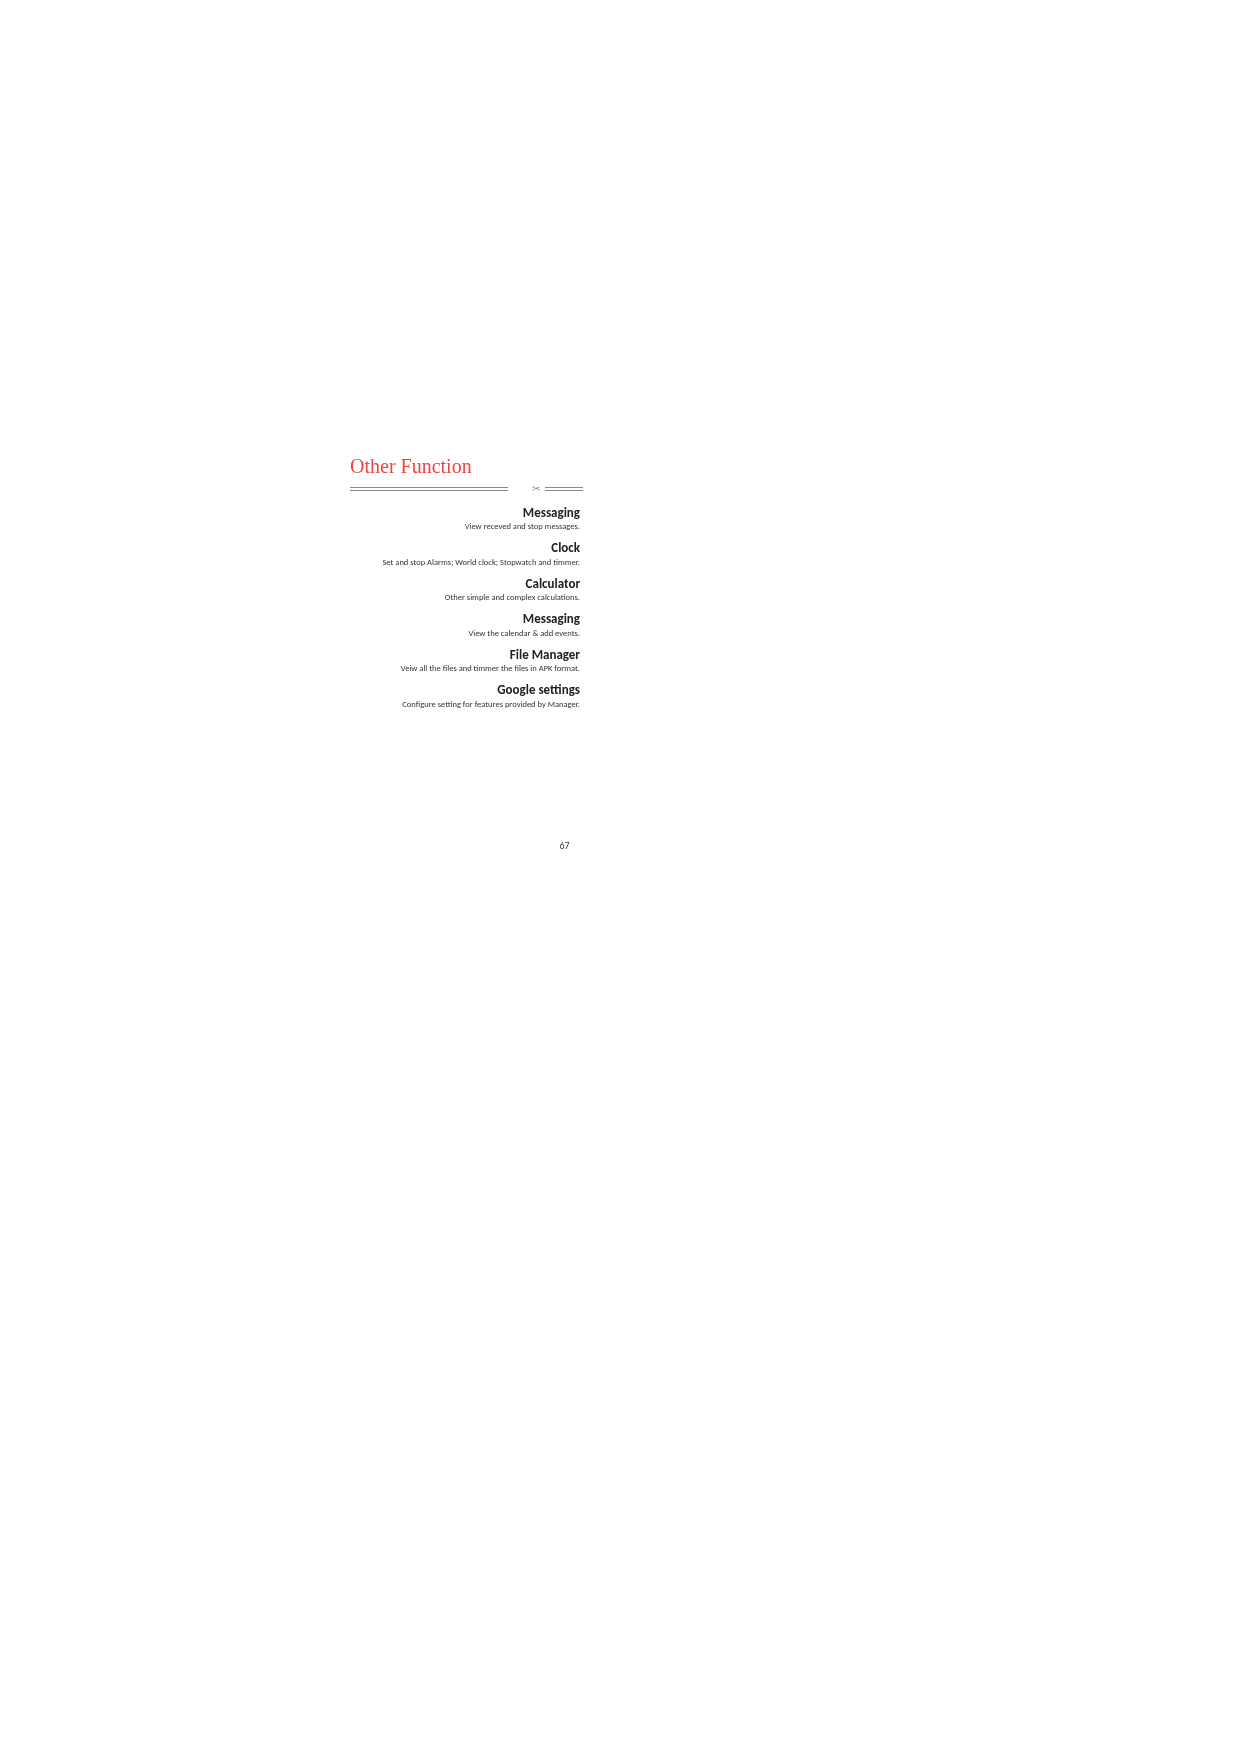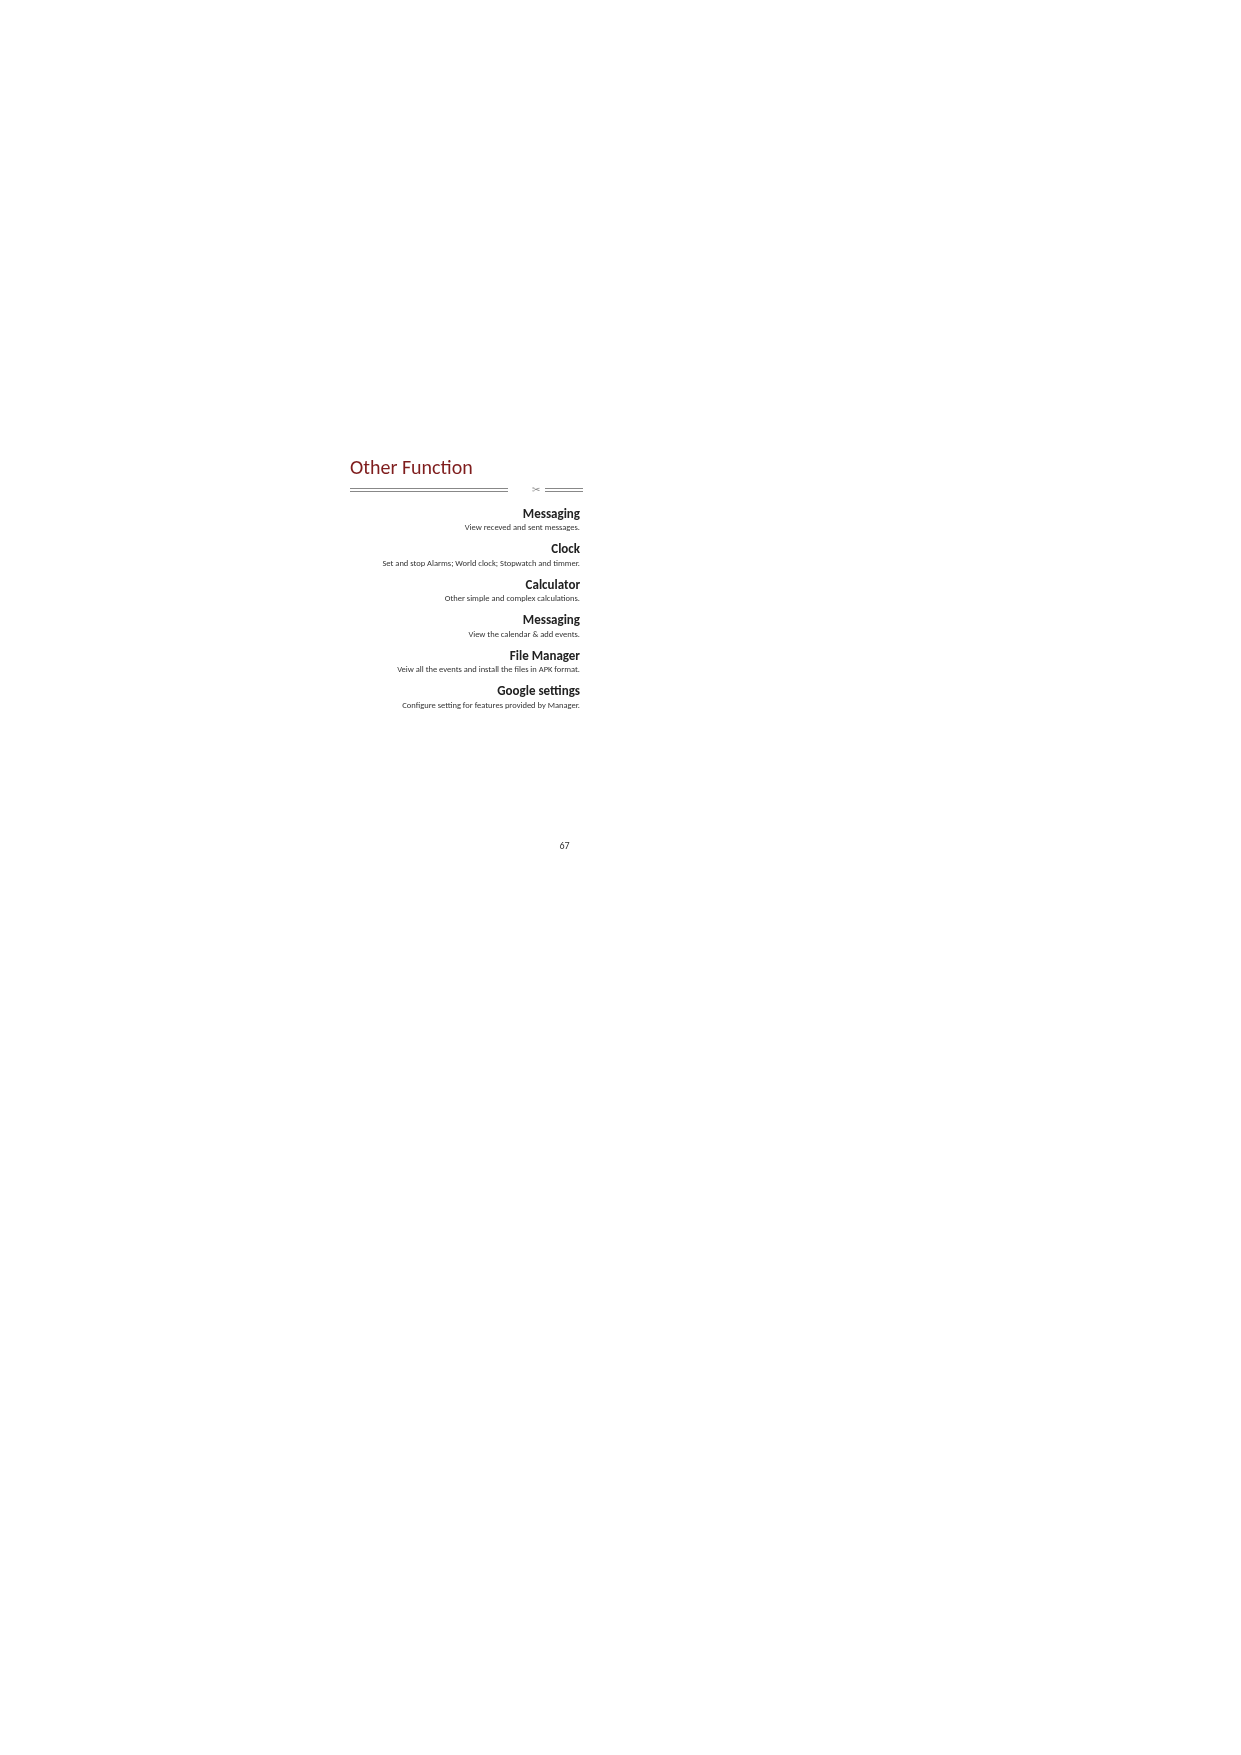--- a/index.html
+++ b/index.html
@@ -12,24 +12,25 @@
     height: 1755px;
     position: relative;
   }
   .page {
     position: absolute;
     left: 350px;
     top: 455px;
     width: 230px;
   }
   .title {
-    color: #7f1d1d;
+    color: #ef4444;
     font-size: 20px;
     font-weight: 400;
     margin-bottom: 6px;
+    font-family: Liberation Serif, serif;
   }
   .divider {
     position: relative;
     height: 8px;
     margin-bottom: 14px;
     width: 233px;
   }
   .divider .line-left {
     position: absolute;
     left: 0;
@@ -88,41 +89,41 @@
 <div class="page">
   <div class="title">Other Function</div>
   <div class="divider">
     <div class="line-left"></div>
     <span class="scissors">✂</span>
     <div class="line-right"></div>
   </div>
 
   <div class="section">
     <div class="section-heading">Messaging</div>
-    <div class="section-desc">View receved and sent messages.</div>
+    <div class="section-desc">View receved and stop messages.</div>
   </div>
 
   <div class="section">
     <div class="section-heading">Clock</div>
     <div class="section-desc">Set and stop Alarms; World clock; Stopwatch and timmer.</div>
   </div>
 
   <div class="section">
     <div class="section-heading">Calculator</div>
     <div class="section-desc">Other simple and complex calculations.</div>
   </div>
 
   <div class="section">
     <div class="section-heading">Messaging</div>
     <div class="section-desc">View the calendar &amp; add events.</div>
   </div>
 
   <div class="section">
     <div class="section-heading">File Manager</div>
-    <div class="section-desc">Veiw all the events and install the files in APK format.</div>
+    <div class="section-desc">Veiw all the files and timmer the files in APK format.</div>
   </div>
 
   <div class="section">
     <div class="section-heading">Google settings</div>
     <div class="section-desc">Configure setting for features provided by Manager.</div>
   </div>
 </div>
 
 <div class="page-number">67</div>
 

